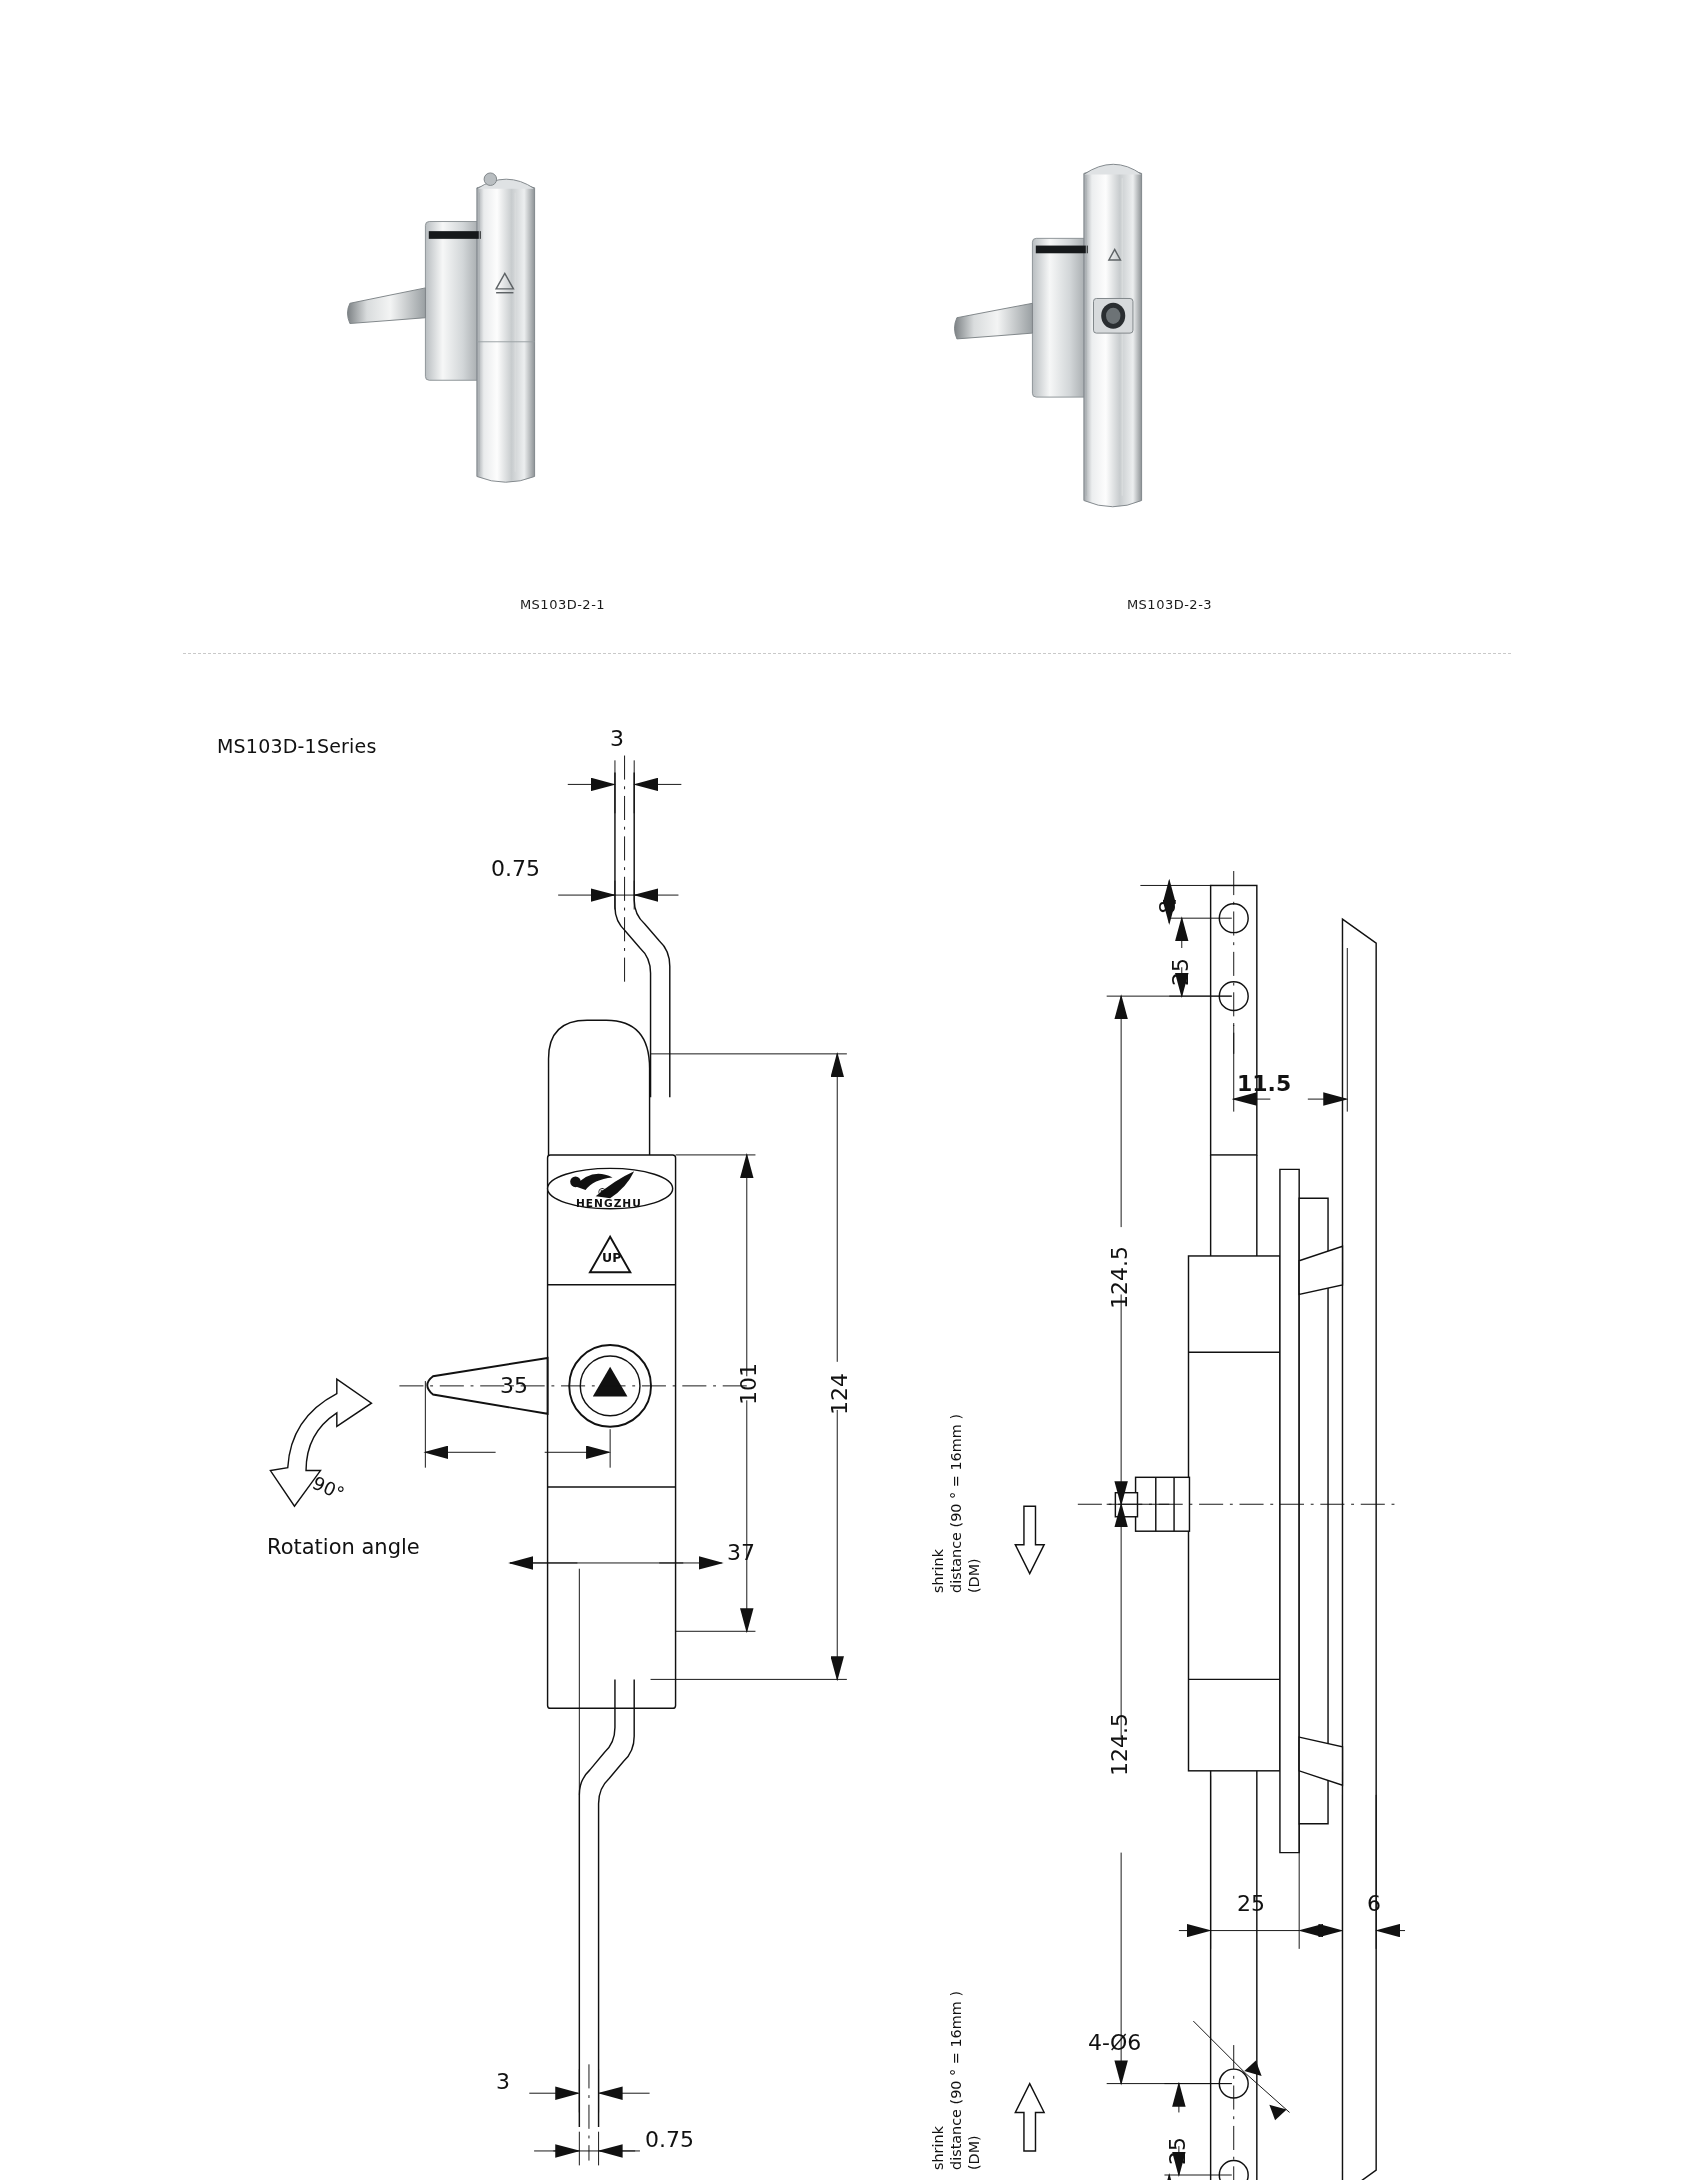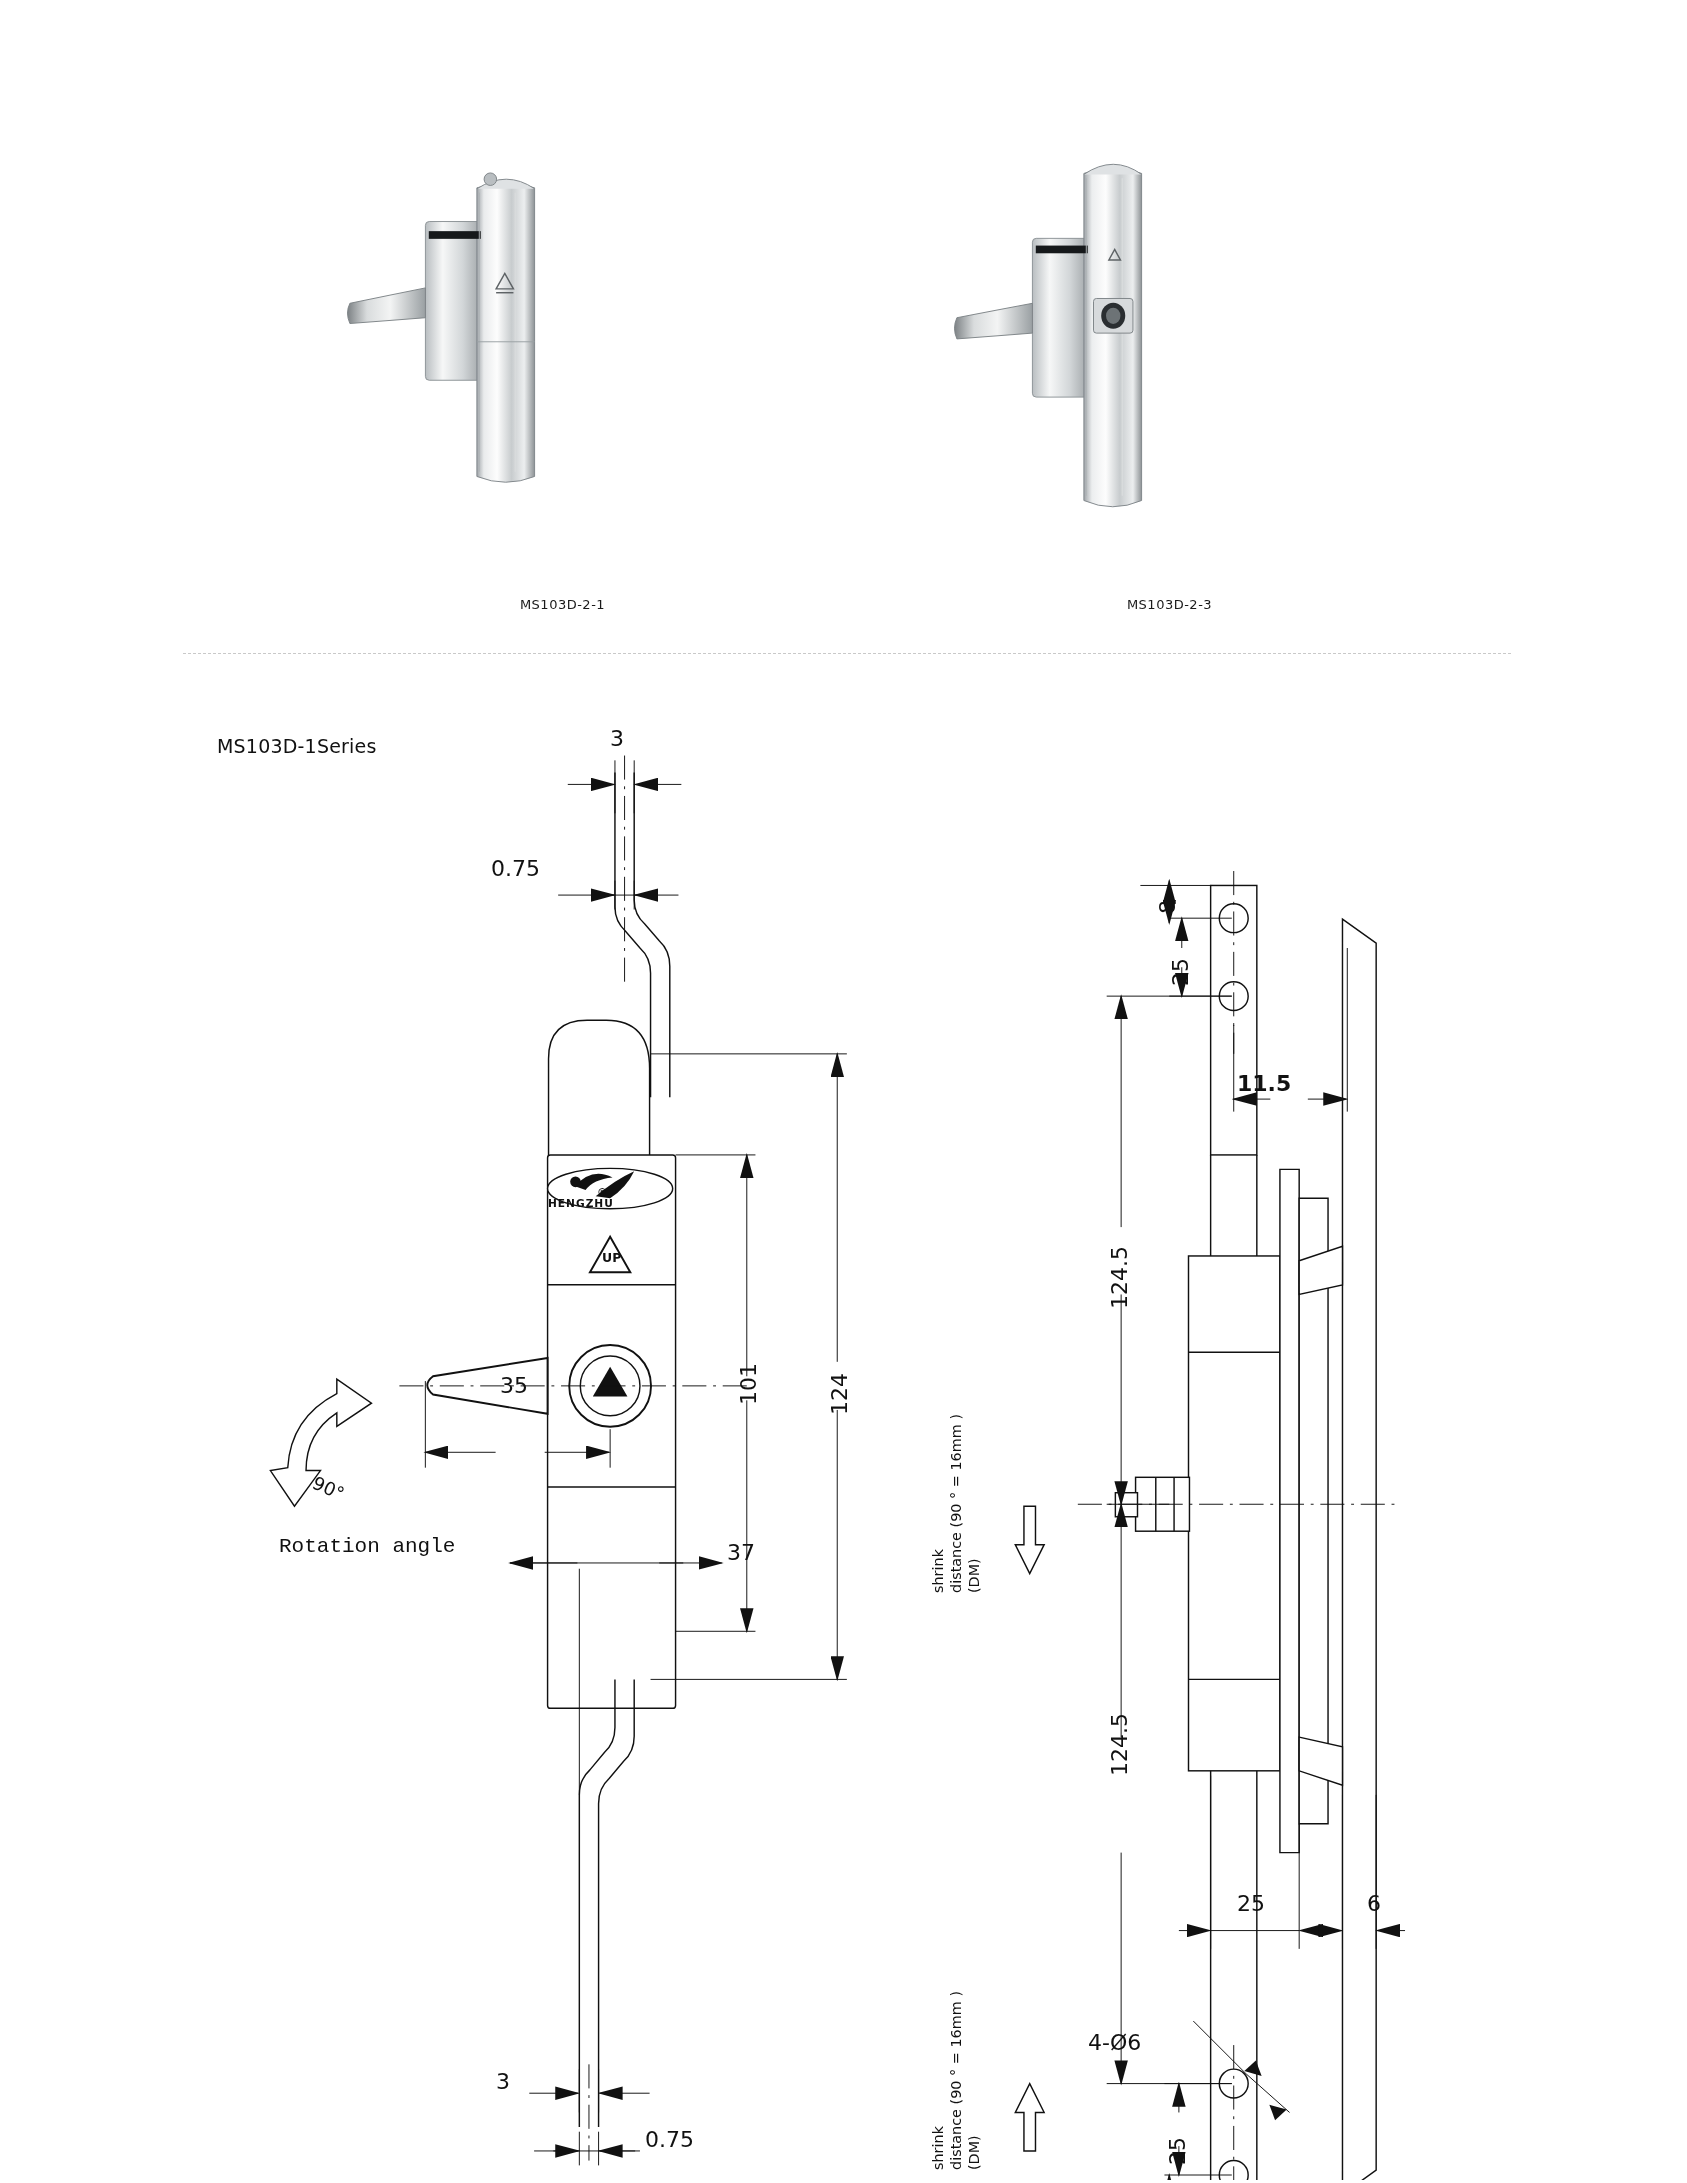--- a/index.html
+++ b/index.html
@@ -464,24 +464,24 @@
     <span class="dim-label" style="left:610px; top:38px;">3</span>
     <span class="dim-label" style="left:491px; top:168px;">0.75</span>
     <span class="dim-label vert" style="left:736px; top:717px;">101</span>
     <span class="dim-label vert" style="left:827px; top:727px;">124</span>
     <span class="dim-label" style="left:500px; top:685px;">35</span>
     <span class="dim-label" style="left:727px; top:852px;">37</span>
     <span class="dim-label" style="left:496px; top:1381px;">3</span>
     <span class="dim-label" style="left:645px; top:1439px;">0.75</span>
 
     <span class="angle-label" style="left:318px; top:784px;">90°</span>
-    <span class="rot-label" style="left:279px; top:847px;font-family:Liberation Mono, monospace;">Rotation angle</span>
+    <span class="rot-label" style="left:267px; top:847px;">Rotation angle</span>
 
     <span class="brand-text" style="left:597px; top:498px;">®</span>
-    <span class="brand-text" style="left:548px; top:509px;">HENGZHU</span>
+    <span class="brand-text" style="left:576px; top:509px;">HENGZHU</span>
     <span class="up-text" style="left:602px; top:562px;">UP</span>
 
     <span class="dim-label vert" style="left:1155px; top:226px;">8</span>
     <span class="dim-label vert" style="left:1168px; top:298px;">25</span>
     <span class="dim-label" style="left:1237px; top:383px;font-weight:bold;">11.5</span>
     <span class="dim-label vert" style="left:1107px; top:621px;">124.5</span>
     <span class="dim-label vert" style="left:1107px; top:1088px;">124.5</span>
     <span class="dim-label" style="left:1237px; top:1203px;">25</span>
     <span class="dim-label" style="left:1367px; top:1203px;">6</span>
     <span class="dim-label" style="left:1088px; top:1342px;">4-Ø6</span>

